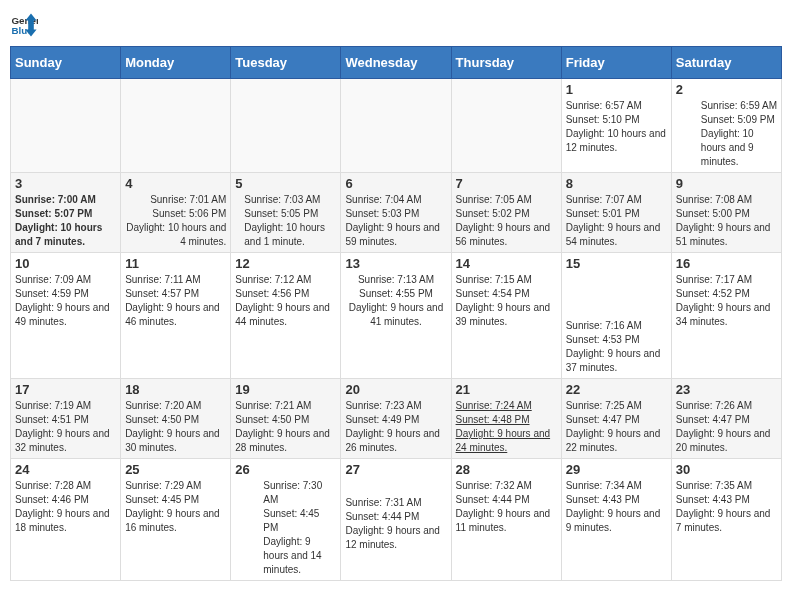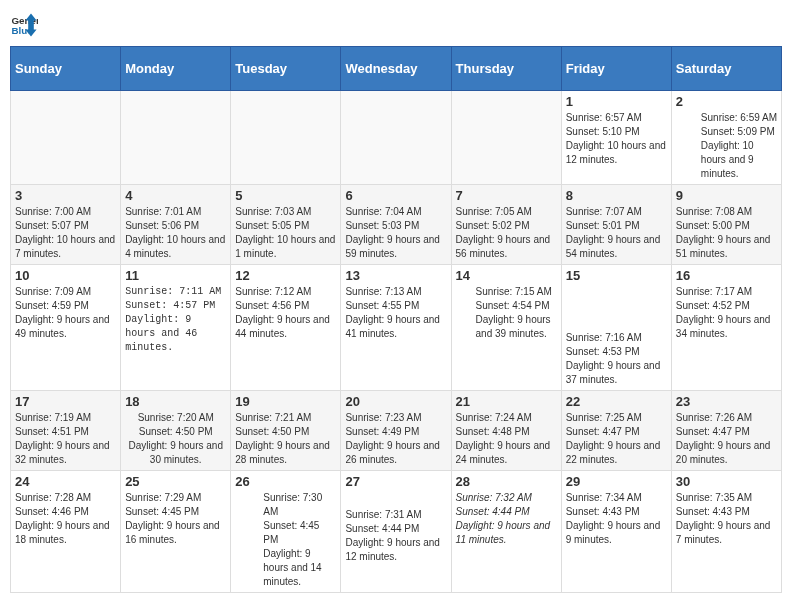--- a/index.html
+++ b/index.html
@@ -40,21 +40,21 @@
     .calendar {
       width: 100%;
       border-collapse: collapse;
       border: 1px solid #ccc;
     }
     .calendar th {
       background-color: #3a7abf;
       color: #fff;
       font-size: 13px;
       font-weight: bold;
-      padding: 14px 4px;
+      padding: 8px 4px;
       text-align: left;
       border: 1px solid #2a5a9f;
     }
     .calendar td {
       vertical-align: top;
       border: 1px solid #ddd;
       padding: 3px 4px;
       width: 110px;
       min-height: 80px;
       font-size: 10.5px;
@@ -128,33 +128,33 @@
         <td>
           <span class="day-number">2</span>
           <div class="day-info" style="white-space: pre-line; margin-left: 25px;">Sunrise: 6:59 AM
 Sunset: 5:09 PM
 Daylight: 10 hours and 9 minutes.</div>
         </td>
       </tr>
       <tr>
         <td>
           <span class="day-number">3</span>
-          <div class="day-info" style="white-space: pre-line;">Sunrise: 7:00 AM
+          <div class="day-info" style="white-space: pre-line; font-weight: bold;">Sunrise: 7:00 AM
 Sunset: 5:07 PM
 Daylight: 10 hours and 7 minutes.</div>
         </td>
         <td>
           <span class="day-number">4</span>
-          <div class="day-info" style="white-space: pre-line;">Sunrise: 7:01 AM
+          <div class="day-info" style="white-space: pre-line; text-align: right;">Sunrise: 7:01 AM
 Sunset: 5:06 PM
 Daylight: 10 hours and 4 minutes.</div>
         </td>
         <td>
           <span class="day-number">5</span>
-          <div class="day-info" style="white-space: pre-line;">Sunrise: 7:03 AM
+          <div class="day-info" style="white-space: pre-line; margin-left: 9px;">Sunrise: 7:03 AM
 Sunset: 5:05 PM
 Daylight: 10 hours and 1 minute.</div>
         </td>
         <td>
           <span class="day-number">6</span>
           <div class="day-info" style="white-space: pre-line;">Sunrise: 7:04 AM
 Sunset: 5:03 PM
 Daylight: 9 hours and 59 minutes.</div>
         </td>
         <td>
@@ -178,39 +178,39 @@
       </tr>
       <tr>
         <td>
           <span class="day-number">10</span>
           <div class="day-info" style="white-space: pre-line;">Sunrise: 7:09 AM
 Sunset: 4:59 PM
 Daylight: 9 hours and 49 minutes.</div>
         </td>
         <td>
           <span class="day-number">11</span>
-          <div class="day-info" style="white-space: pre-line; font-family: Liberation Mono, monospace;">Sunrise: 7:11 AM
+          <div class="day-info" style="white-space: pre-line;">Sunrise: 7:11 AM
 Sunset: 4:57 PM
 Daylight: 9 hours and 46 minutes.</div>
         </td>
         <td>
           <span class="day-number">12</span>
           <div class="day-info" style="white-space: pre-line;">Sunrise: 7:12 AM
 Sunset: 4:56 PM
 Daylight: 9 hours and 44 minutes.</div>
         </td>
         <td>
           <span class="day-number">13</span>
-          <div class="day-info" style="white-space: pre-line;">Sunrise: 7:13 AM
+          <div class="day-info" style="white-space: pre-line; text-align: center;">Sunrise: 7:13 AM
 Sunset: 4:55 PM
 Daylight: 9 hours and 41 minutes.</div>
         </td>
         <td>
           <span class="day-number">14</span>
-          <div class="day-info" style="white-space: pre-line; margin-left: 20px;">Sunrise: 7:15 AM
+          <div class="day-info" style="white-space: pre-line;">Sunrise: 7:15 AM
 Sunset: 4:54 PM
 Daylight: 9 hours and 39 minutes.</div>
         </td>
         <td>
           <span class="day-number">15</span>
           <div class="day-info" style="white-space: pre-line; margin-top: 48px;">Sunrise: 7:16 AM
 Sunset: 4:53 PM
 Daylight: 9 hours and 37 minutes.</div>
         </td>
         <td>
@@ -222,39 +222,39 @@
       </tr>
       <tr>
         <td>
           <span class="day-number">17</span>
           <div class="day-info" style="white-space: pre-line;">Sunrise: 7:19 AM
 Sunset: 4:51 PM
 Daylight: 9 hours and 32 minutes.</div>
         </td>
         <td>
           <span class="day-number">18</span>
-          <div class="day-info" style="white-space: pre-line; text-align: center;">Sunrise: 7:20 AM
+          <div class="day-info" style="white-space: pre-line;">Sunrise: 7:20 AM
 Sunset: 4:50 PM
 Daylight: 9 hours and 30 minutes.</div>
         </td>
         <td>
           <span class="day-number">19</span>
           <div class="day-info" style="white-space: pre-line;">Sunrise: 7:21 AM
 Sunset: 4:50 PM
 Daylight: 9 hours and 28 minutes.</div>
         </td>
         <td>
           <span class="day-number">20</span>
           <div class="day-info" style="white-space: pre-line;">Sunrise: 7:23 AM
 Sunset: 4:49 PM
 Daylight: 9 hours and 26 minutes.</div>
         </td>
         <td>
           <span class="day-number">21</span>
-          <div class="day-info" style="white-space: pre-line;">Sunrise: 7:24 AM
+          <div class="day-info" style="white-space: pre-line; text-decoration: underline;">Sunrise: 7:24 AM
 Sunset: 4:48 PM
 Daylight: 9 hours and 24 minutes.</div>
         </td>
         <td>
           <span class="day-number">22</span>
           <div class="day-info" style="white-space: pre-line;">Sunrise: 7:25 AM
 Sunset: 4:47 PM
 Daylight: 9 hours and 22 minutes.</div>
         </td>
         <td>
@@ -284,21 +284,21 @@
 Daylight: 9 hours and 14 minutes.</div>
         </td>
         <td>
           <span class="day-number">27</span>
           <div class="day-info" style="white-space: pre-line; margin-top: 19px;">Sunrise: 7:31 AM
 Sunset: 4:44 PM
 Daylight: 9 hours and 12 minutes.</div>
         </td>
         <td>
           <span class="day-number">28</span>
-          <div class="day-info" style="white-space: pre-line; font-style: italic;">Sunrise: 7:32 AM
+          <div class="day-info" style="white-space: pre-line;">Sunrise: 7:32 AM
 Sunset: 4:44 PM
 Daylight: 9 hours and 11 minutes.</div>
         </td>
         <td>
           <span class="day-number">29</span>
           <div class="day-info" style="white-space: pre-line;">Sunrise: 7:34 AM
 Sunset: 4:43 PM
 Daylight: 9 hours and 9 minutes.</div>
         </td>
         <td>

